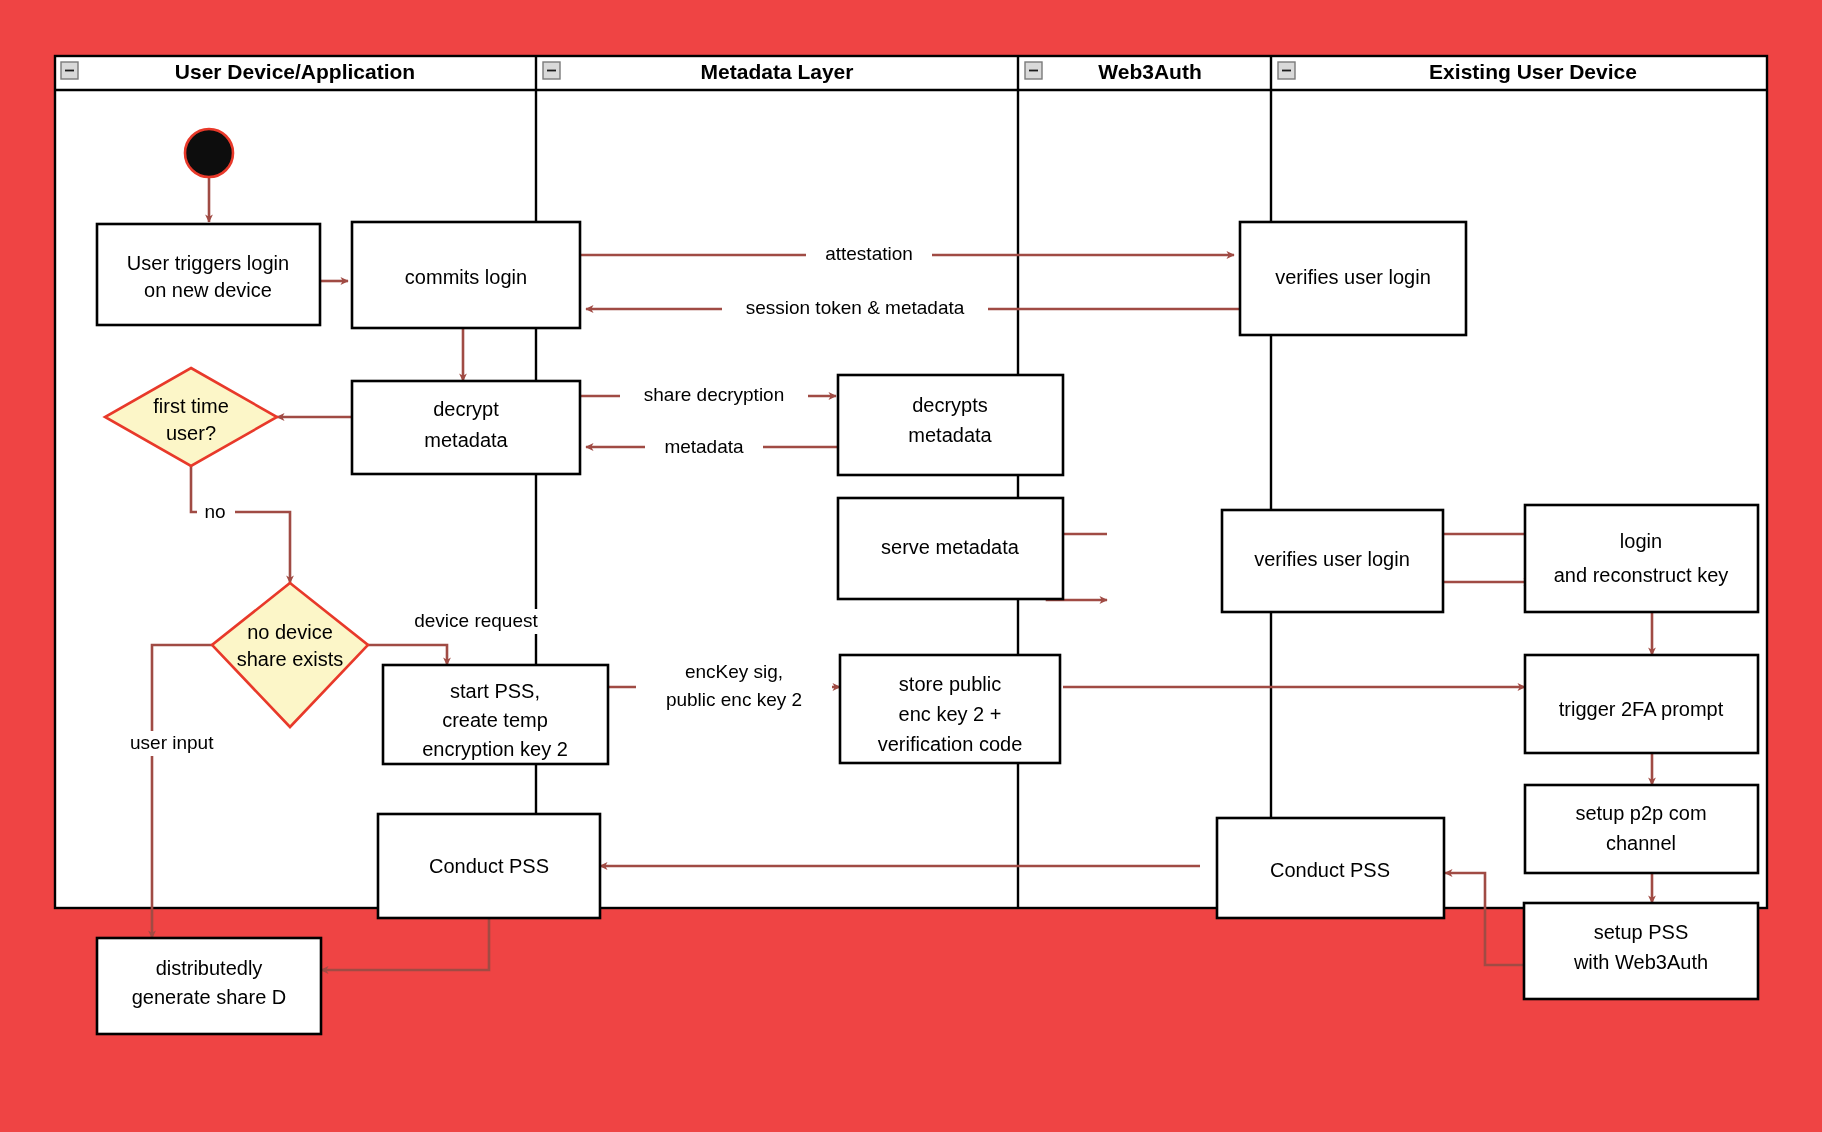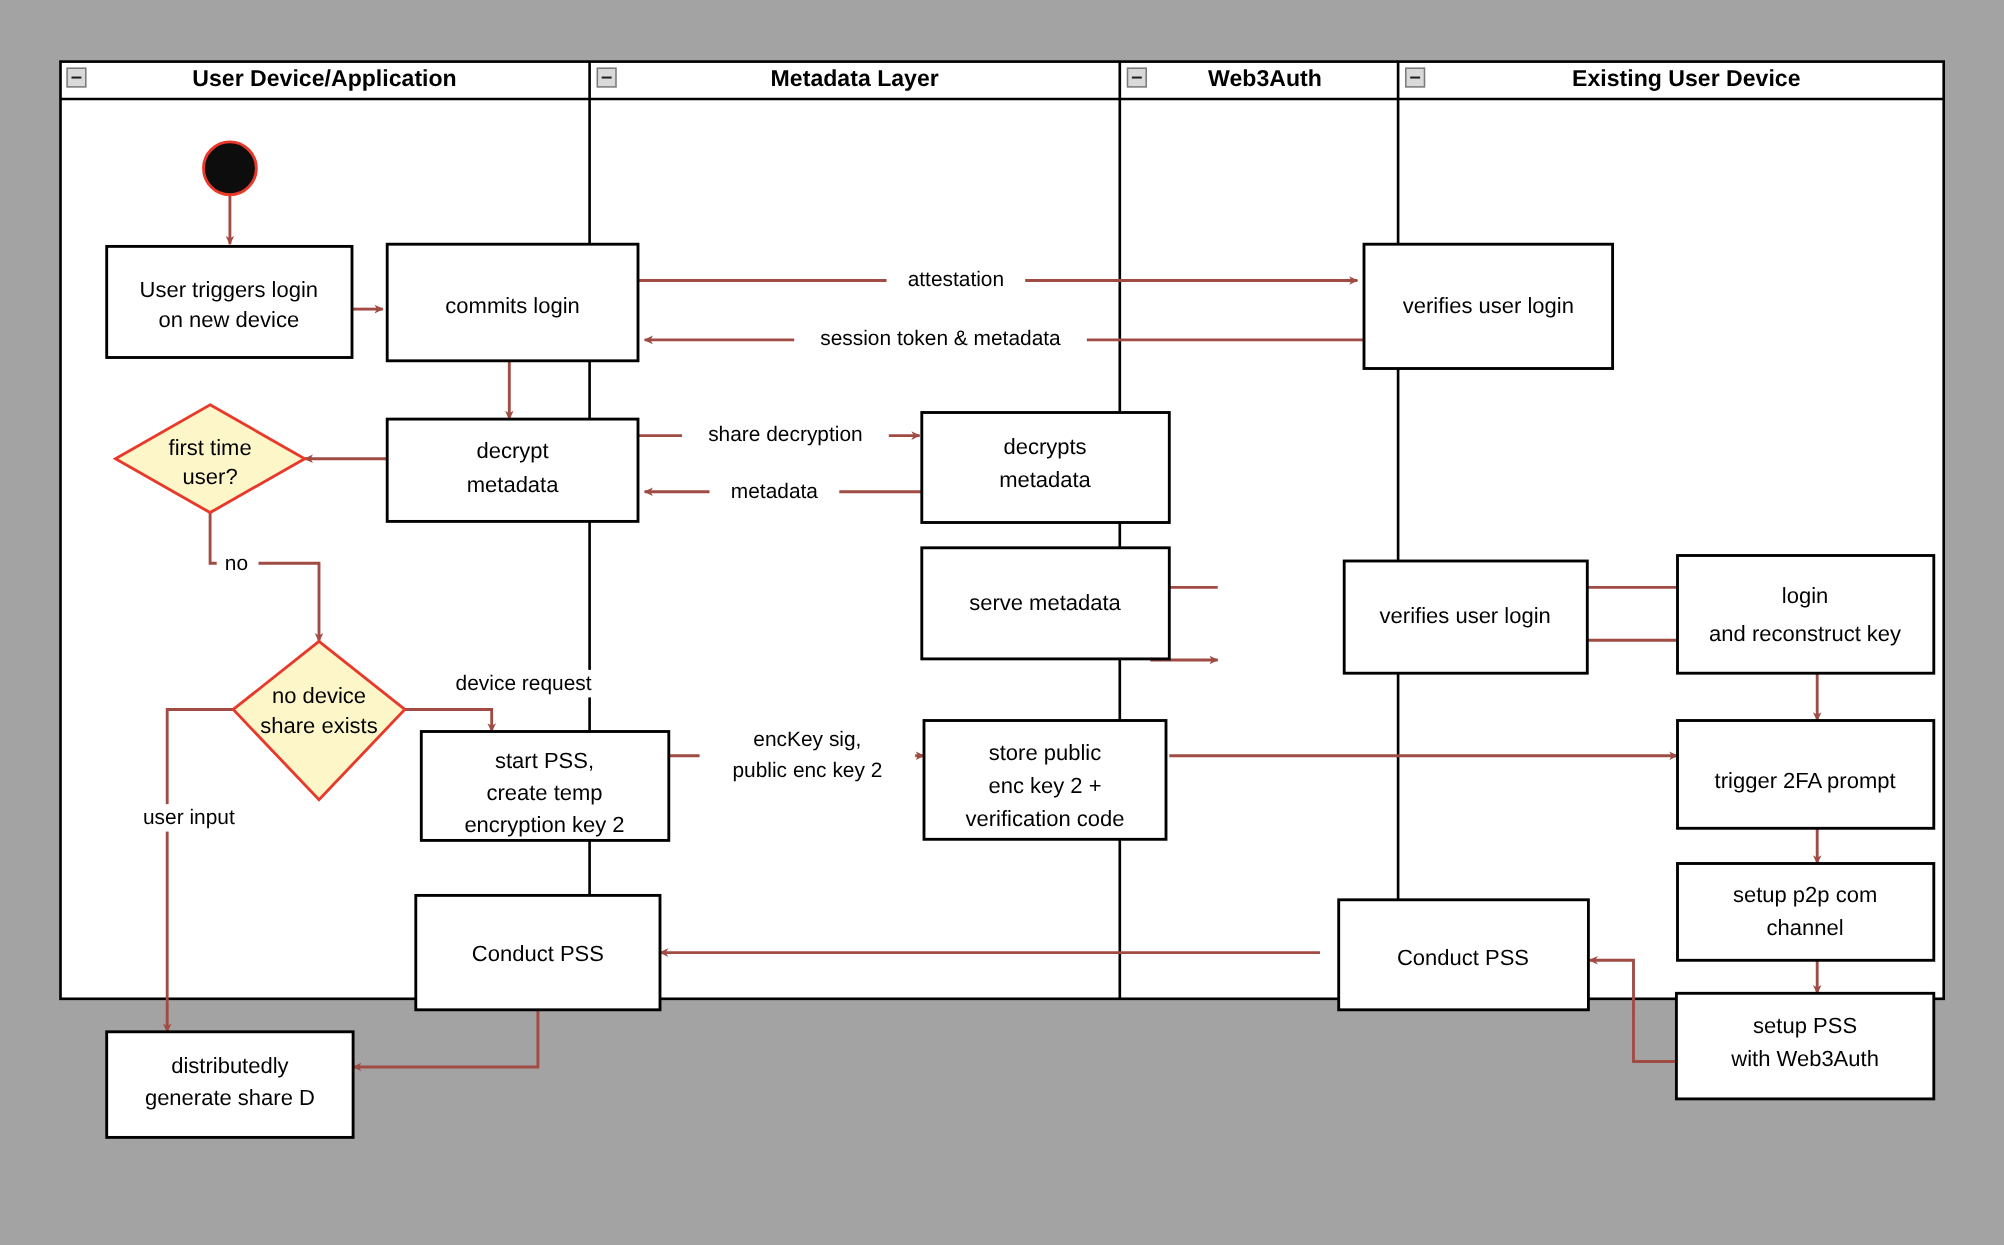--- a/index.html
+++ b/index.html
@@ -1,21 +1,21 @@
 <!DOCTYPE html>
 <html><head>
 <meta charset="utf-8">
 <style>
   html,body{margin:0;padding:0;background:#ffffff;}
   body{
     width:1822px;height:1132px;
     font-family:"Liberation Sans", sans-serif;
     -webkit-font-smoothing:antialiased;
   }
-  #canvas{position:relative;width:1822px;height:1132px;background:#a3a3a3;}
+  #canvas{position:relative;width:1822px;height:1132px;background:#ef4444;}
   svg#diagram{position:absolute;left:0;top:0;width:1822px;height:1132px;}
   .lane-title{
     font-family:"Liberation Sans", sans-serif;
     font-weight:bold;font-size:21px;fill:#000000;
     text-anchor:middle;dominant-baseline:middle;
   }
   .node-text{
     font-family:"Liberation Sans", sans-serif;
     font-size:20px;fill:#000000;
     text-anchor:middle;dominant-baseline:middle;

